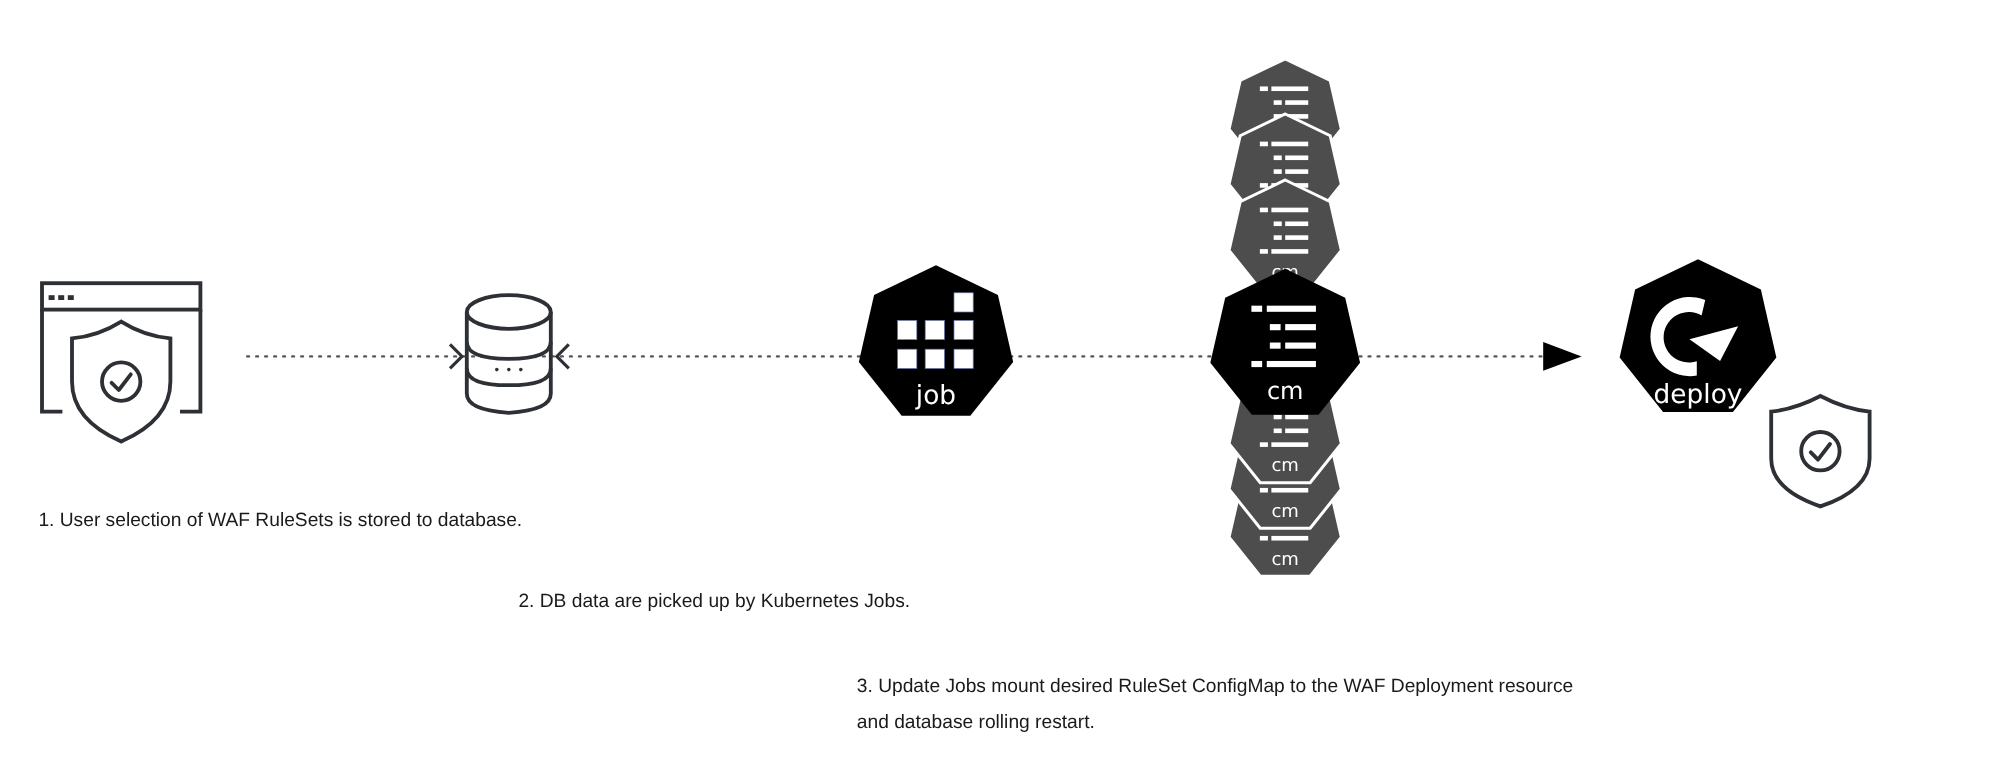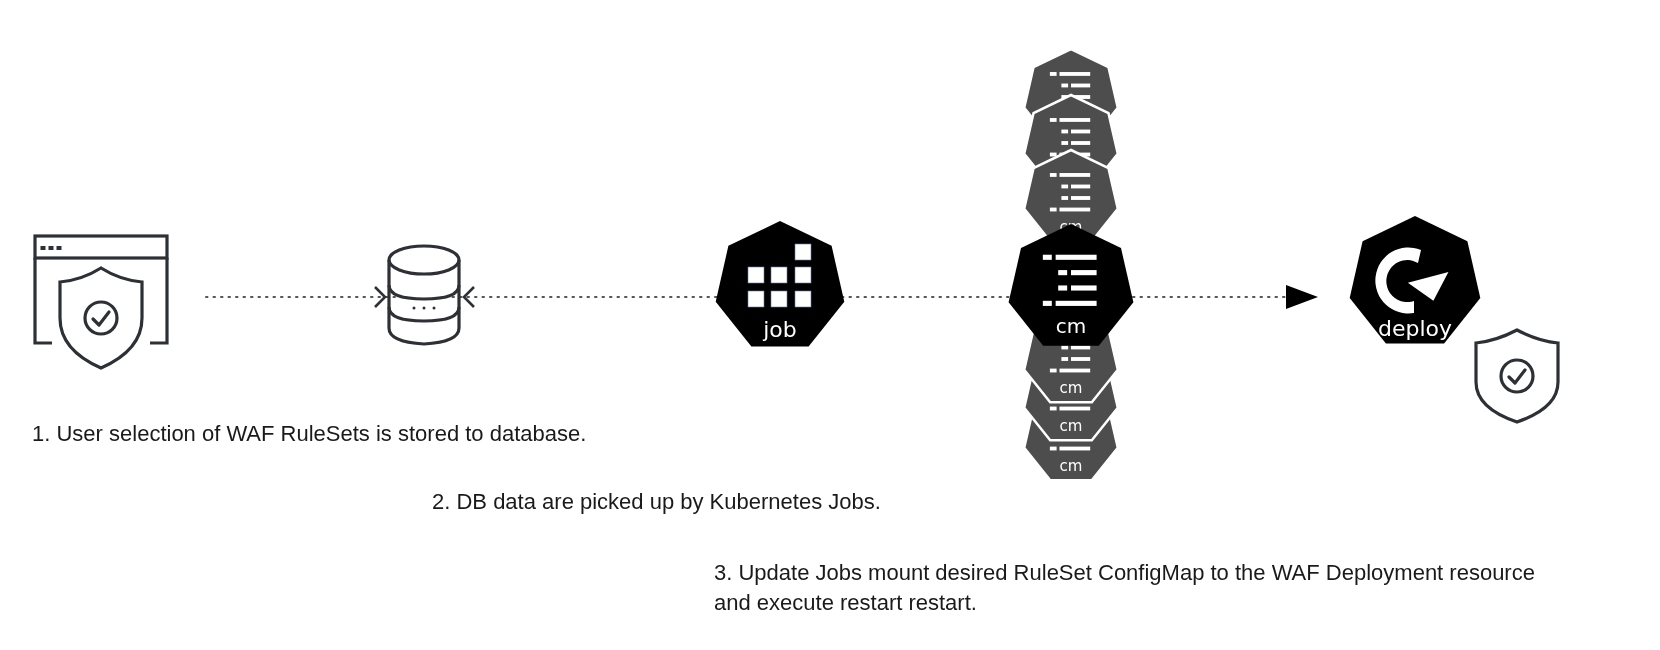--- a/index.html
+++ b/index.html
@@ -1,19 +1,19 @@
 <!DOCTYPE html>
 <html><head>
 <meta charset="utf-8">
 <style>
   html, body { margin: 0; padding: 0; background: #ffffff; }
   body { width: 1660px; height: 650px; position: relative; overflow: hidden;
          font-family: "Liberation Sans", "DejaVu Sans", sans-serif; }
   #diagram { position: absolute; left: 0; top: 0; }
-  .step { position: absolute; font-size: 22px; color: #1a1a1a; line-height: 30px; white-space: nowrap; }
+  .step { position: absolute; font-size: 16px; color: #1a1a1a; line-height: 30px; white-space: nowrap; }
   #step1 { left: 32px; top: 419px; }
   #step2 { left: 432px; top: 487px; text-align: right; }
   #step3 { left: 714px; top: 558px; }
   .k8s-label { font-family: "DejaVu Sans", sans-serif; fill: #ffffff; text-anchor: middle; }
 </style>
 </head>
 <body>
 
 <svg id="diagram" width="1660" height="650" viewBox="0 0 1660 650" xmlns="http://www.w3.org/2000/svg">
   <defs>
@@ -164,14 +164,14 @@
     <path d="M1476,343 Q1496,341 1517,330 Q1538,341 1558,343 L1558,382 Q1558,408 1517,422 Q1476,408 1476,382 Z"></path>
     <circle cx="1517" cy="376" r="16"></circle>
     <polyline points="1509,377 1515,383 1525,370" stroke-linecap="round" stroke-linejoin="round"></polyline>
   </g>
 </svg>
 
 <div class="step" id="step1">1. User selection of WAF RuleSets is stored to database.</div>
 <div class="step" id="step2">2. DB data are picked up by Kubernetes Jobs.</div>
 <div class="step" id="step3">
   <div>3. Update Jobs mount desired RuleSet ConfigMap to the WAF Deployment resource</div>
-  <div>and execute restart restart.</div>
+  <div>and database rolling restart.</div>
 </div>
 
 </body></html>

